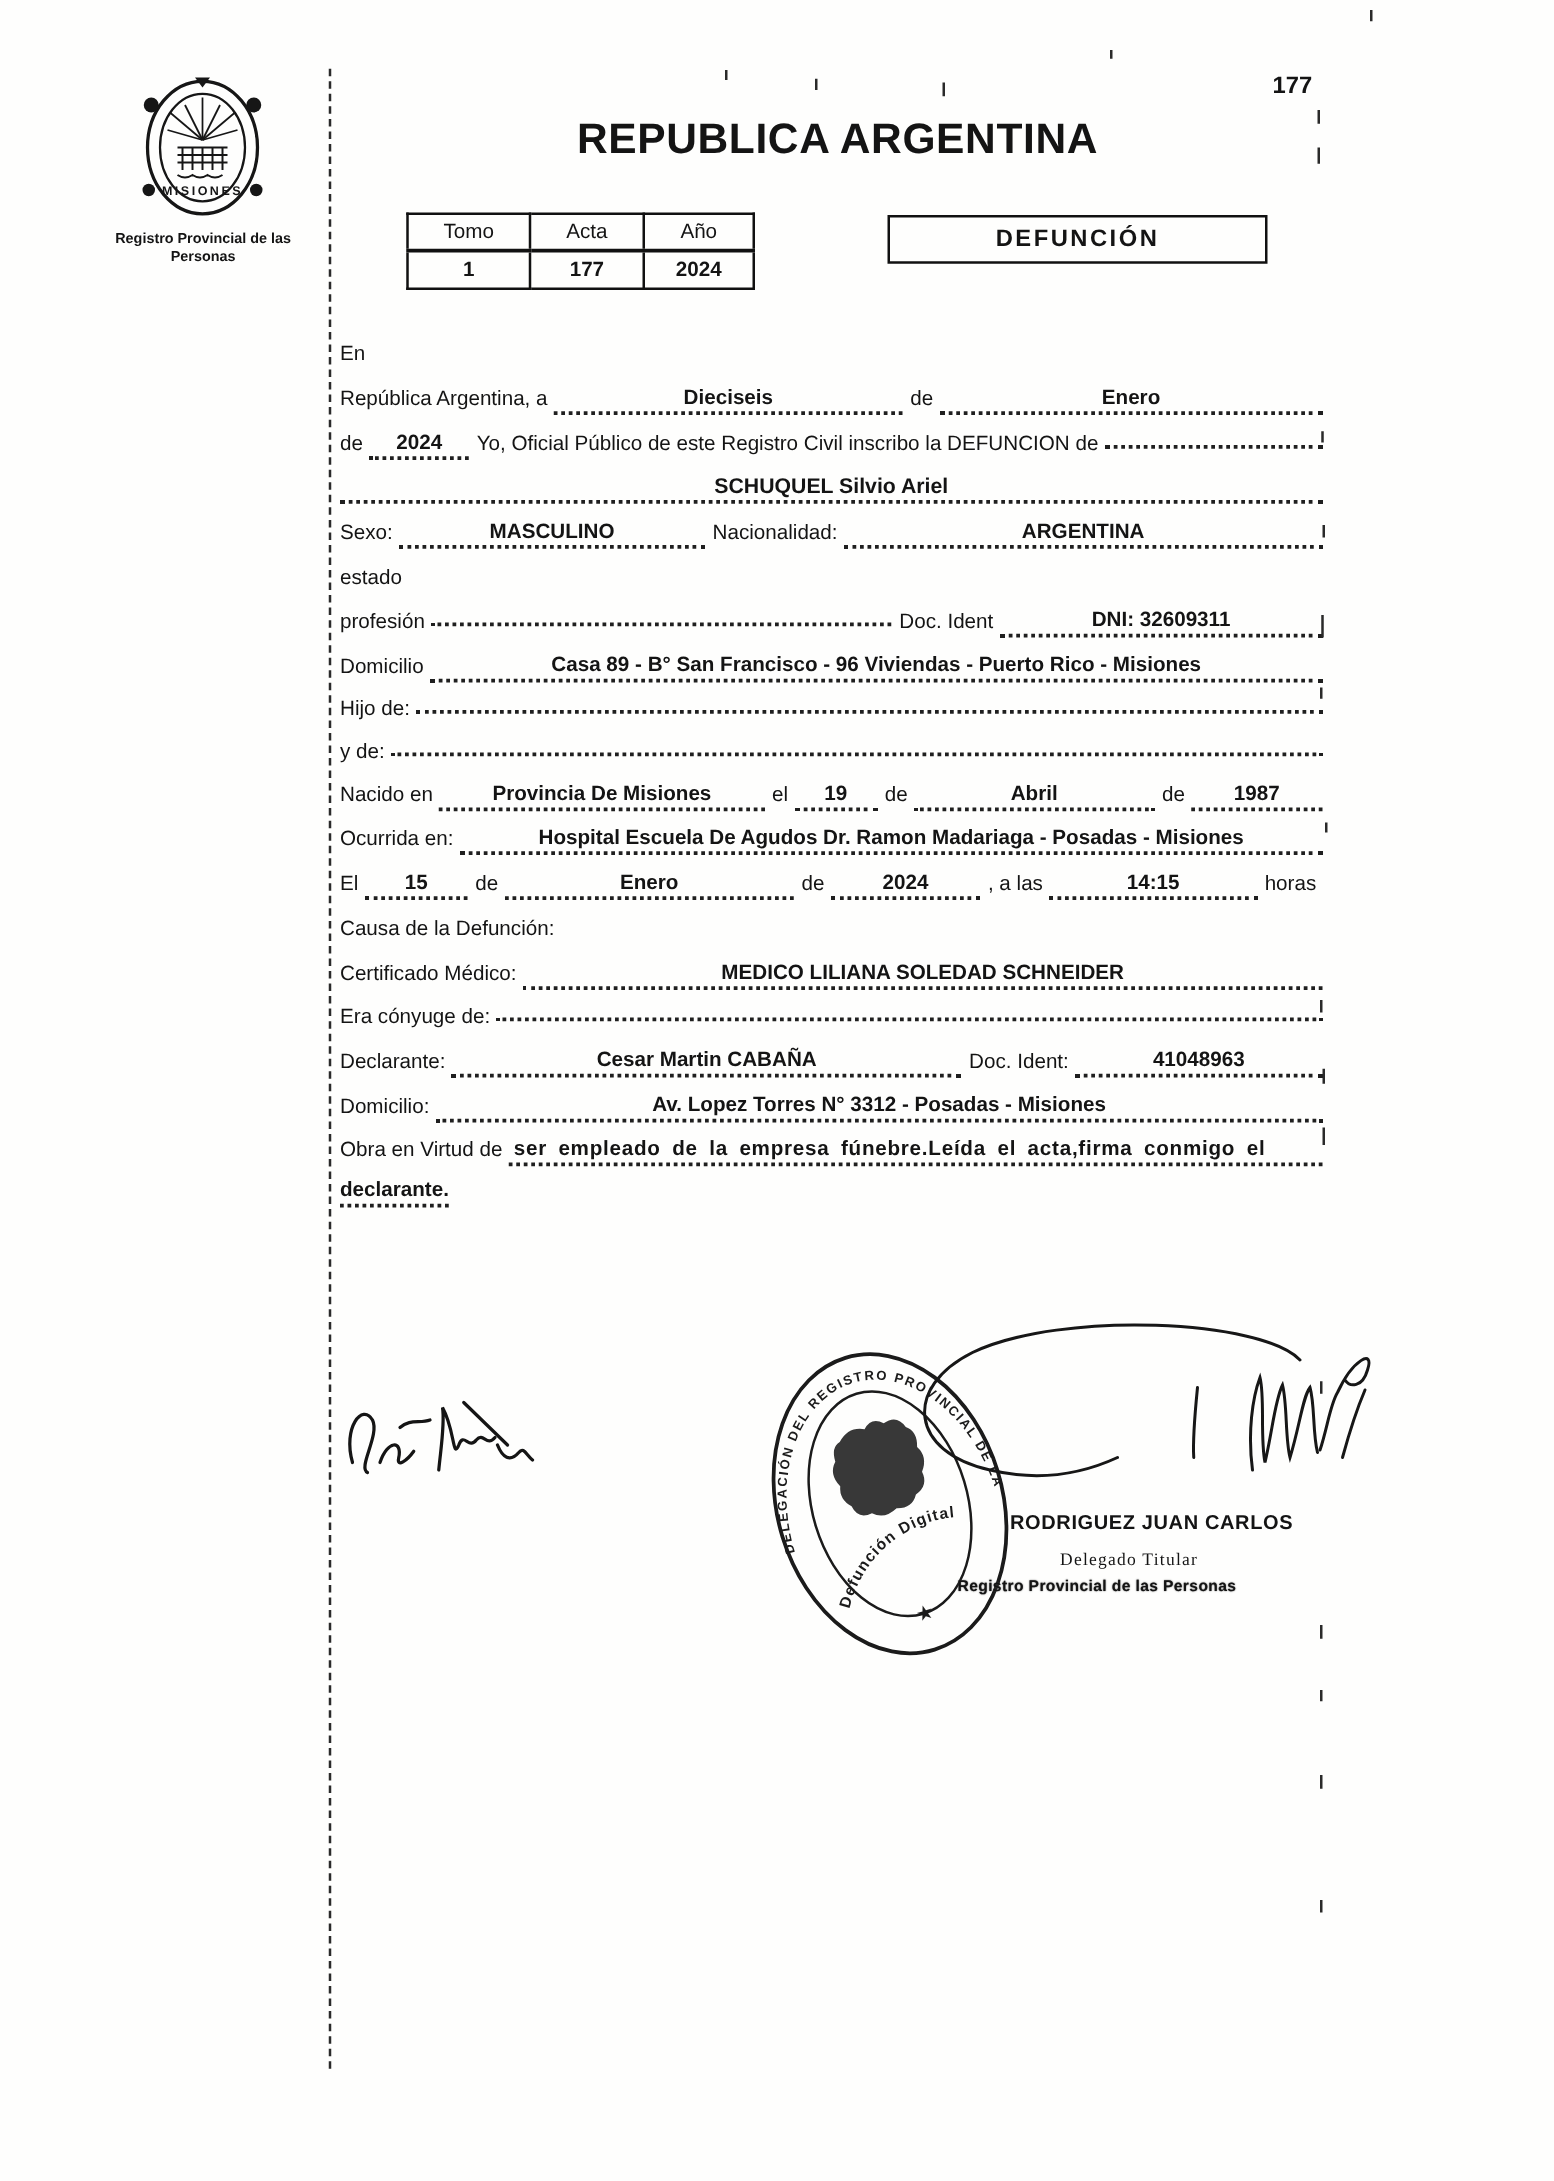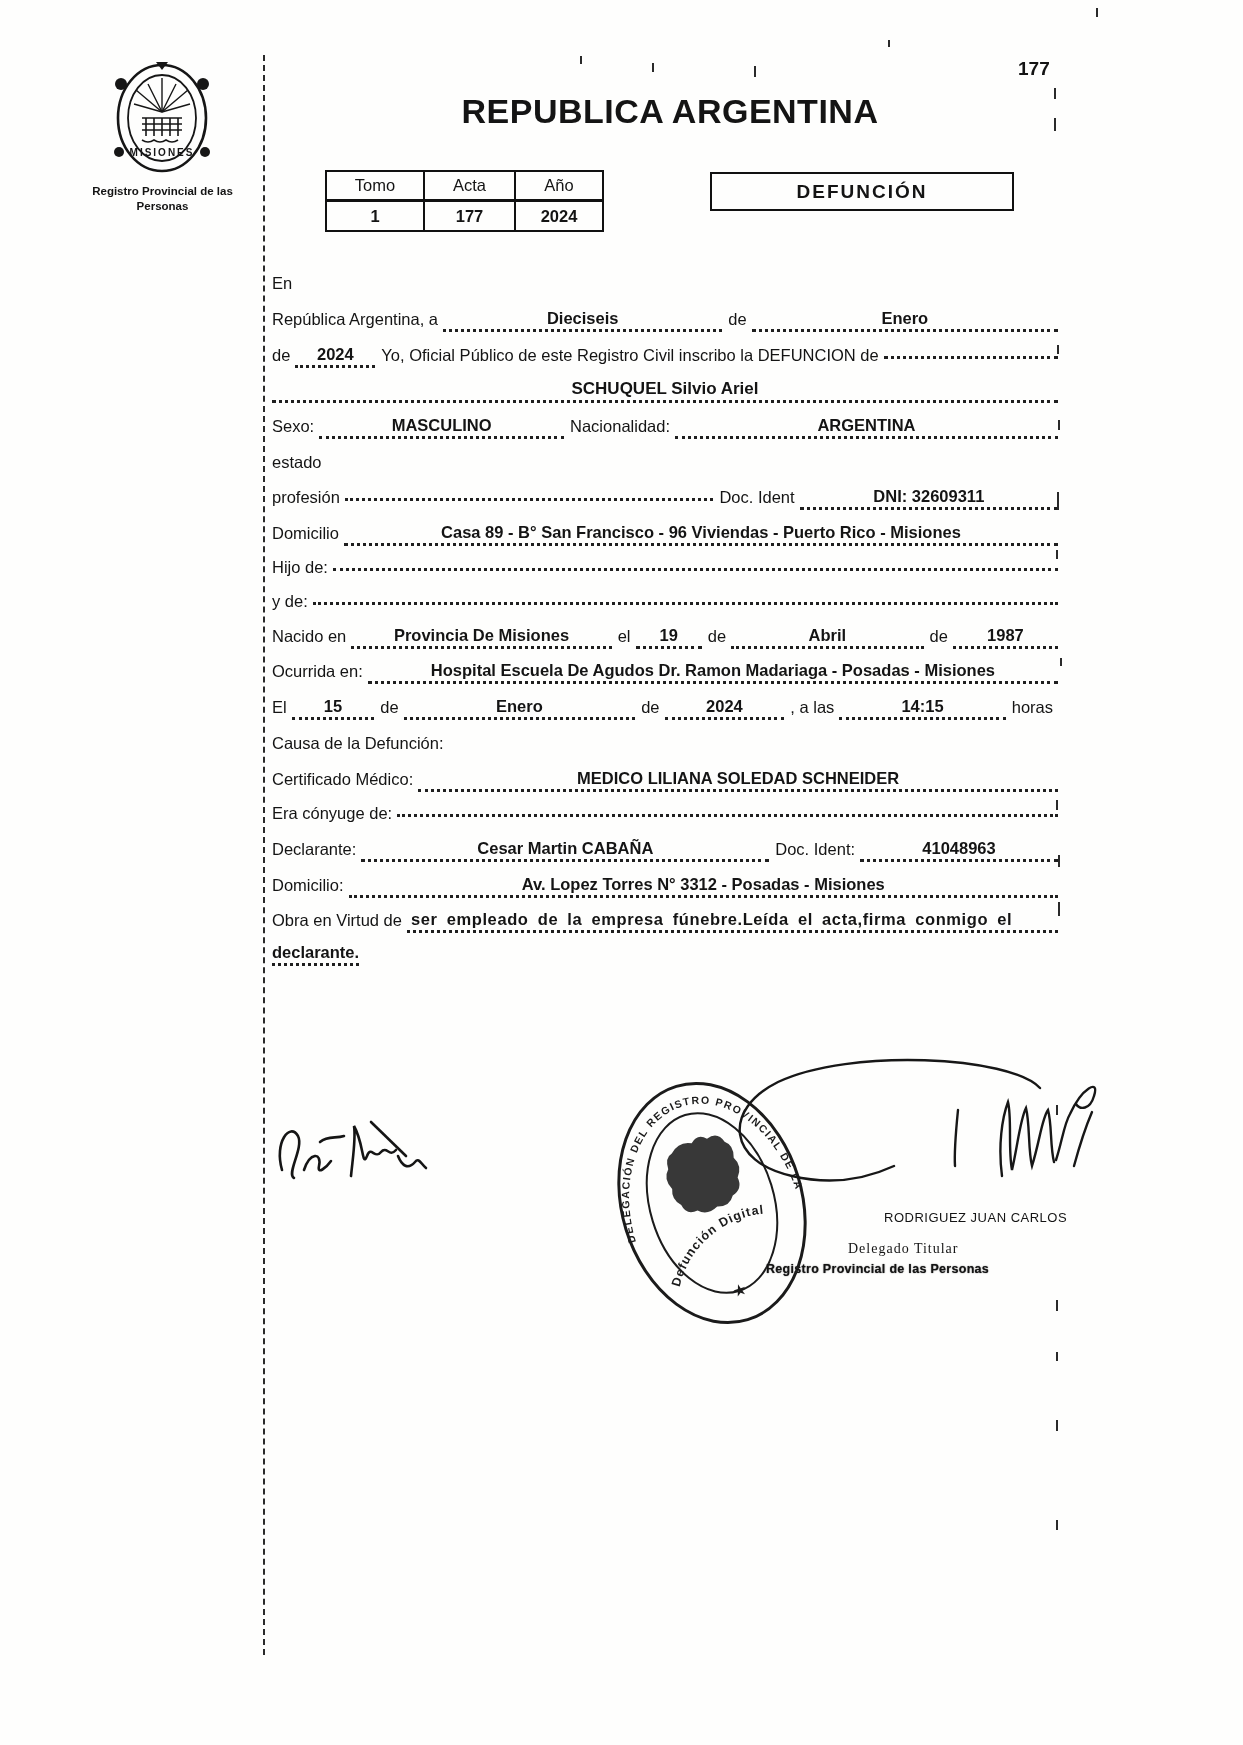--- a/index.html
+++ b/index.html
@@ -34,21 +34,21 @@
   .fl{border-bottom:3px dotted #1f1f1f;text-align:center;font-weight:bold;
       min-width:20px;padding:0 4px 1px;white-space:nowrap;overflow:visible;}
   .grow{flex:1 1 auto;}
   .left-val{text-align:left;}
   .u-bold{font-weight:bold;border-bottom:3px dotted #1f1f1f;padding-bottom:1px;}
 
   
   .sig-declarant{position:absolute;left:268px;top:1112px;}
   .stamp{position:absolute;left:592px;top:1068px;}
   .sig-official{position:absolute;left:700px;top:1050px;}
-  .off-name{position:absolute;left:884px;top:1210px;font-size:13px;font-weight:normal;
+  .off-name{position:absolute;left:808px;top:1210px;font-size:16px;font-weight:bold;
             letter-spacing:.5px;white-space:nowrap;}
   .off-title{position:absolute;left:848px;top:1241px;font-size:14px;
              font-family:"Liberation Serif",serif;letter-spacing:1px;white-space:nowrap;text-align:center;}
   .off-org{position:absolute;left:766px;top:1262px;font-size:12.5px;font-weight:bold;
            white-space:nowrap;text-shadow:0 0 1.2px #444;letter-spacing:.3px;}
 
   .footer-hash{position:absolute;left:292px;top:1788px;font-size:17px;font-weight:bold;
                letter-spacing:.3px;color:#1c1c1c;}
 
   .art{position:absolute;background:#2a2a2a;width:2px;}

